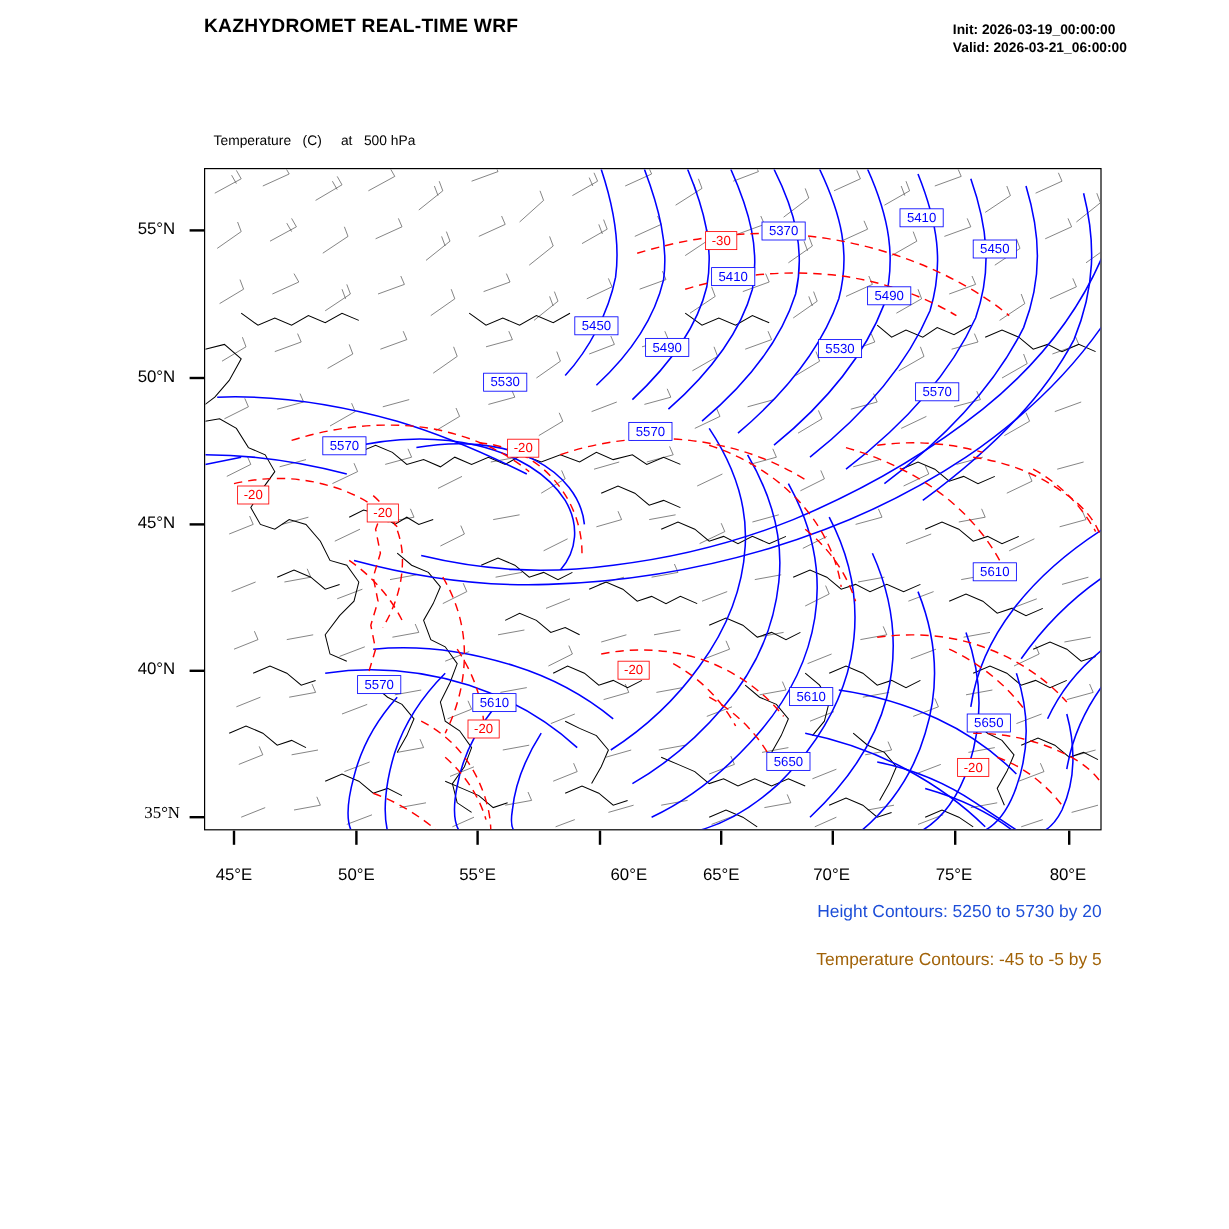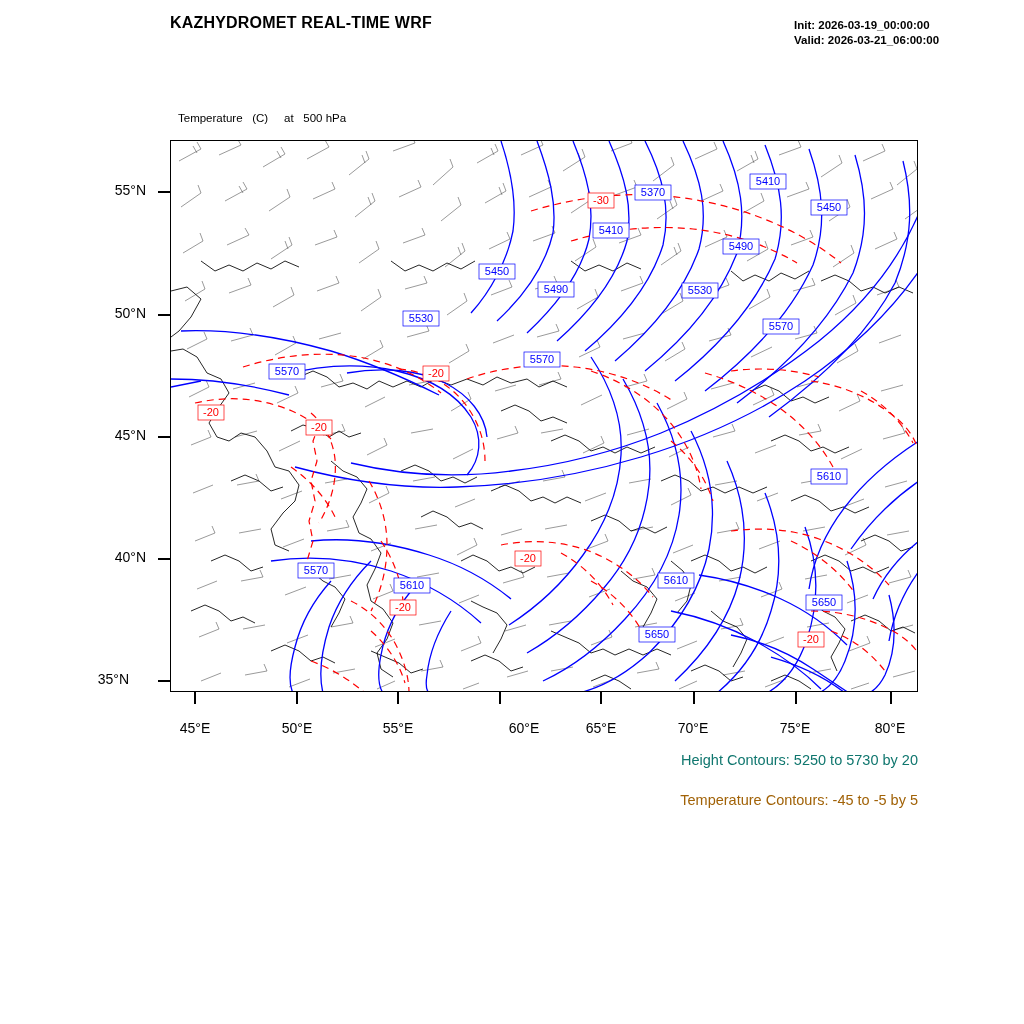--- a/index.html
+++ b/index.html
@@ -62,21 +62,21 @@
   .tick{
     position:absolute;
     background:#000;
   }
   .legend{
     position:absolute;
     right:106px;
     text-align:right;
     font-size:14.5px;
   }
-  .legend.h{ top:752px; color:#0f766e; }
+  .legend.h{ top:752px; color:#1d4ed8; }
   .legend.t{ top:792px; color:#a16207; }
   .lbl-h{
     fill:#0000ff;
     font-size:11px;
     font-family:"Liberation Sans", sans-serif;
   }
   .lbl-t{
     fill:#ff0000;
     font-size:11px;
     font-family:"Liberation Sans", sans-serif;
@@ -96,21 +96,21 @@
   <span>Temperature   (C)     at   500 hPa</span>
   <span>Height   (m)     at   500 hPa</span>
   <span>Wind  (m/s)     at   500 hPa</span>
 </div>
 
 <div class="ylabels">
   <span style="left:86px;top:182px;">55°N</span>
   <span style="left:86px;top:305px;">50°N</span>
   <span style="left:86px;top:427px;">45°N</span>
   <span style="left:86px;top:549px;">40°N</span>
-  <span style="left:69px;top:671px;">35°N</span>
+  <span style="left:90px;top:671px;font-family:Liberation Serif, serif;">35°N</span>
   <div class="tick" style="left:158px;top:191px;width:12px;height:1.5px;"></div>
   <div class="tick" style="left:158px;top:314px;width:12px;height:1.5px;"></div>
   <div class="tick" style="left:158px;top:436px;width:12px;height:1.5px;"></div>
   <div class="tick" style="left:158px;top:558px;width:12px;height:1.5px;"></div>
   <div class="tick" style="left:158px;top:680px;width:12px;height:1.5px;"></div>
 </div>
 
 <div class="xlabels">
   <span style="left:160px;top:720px;">45°E</span>
   <span style="left:262px;top:720px;">50°E</span>

